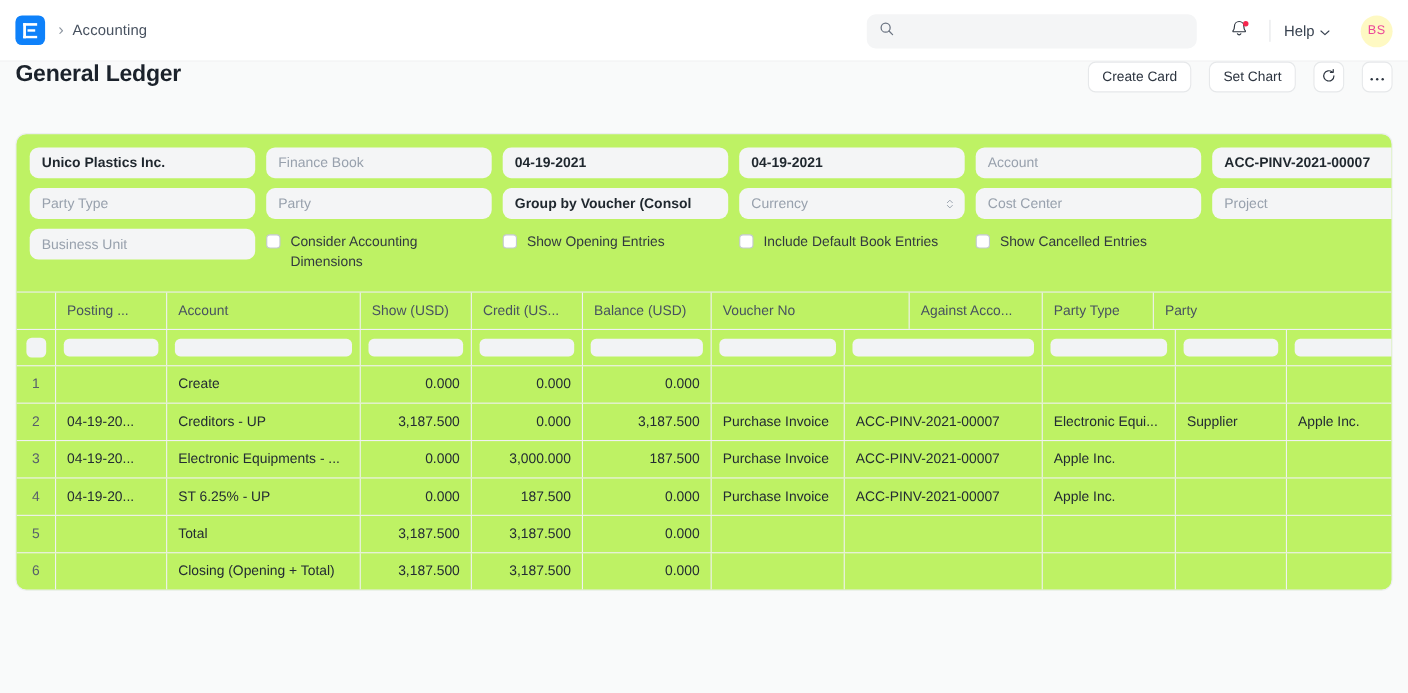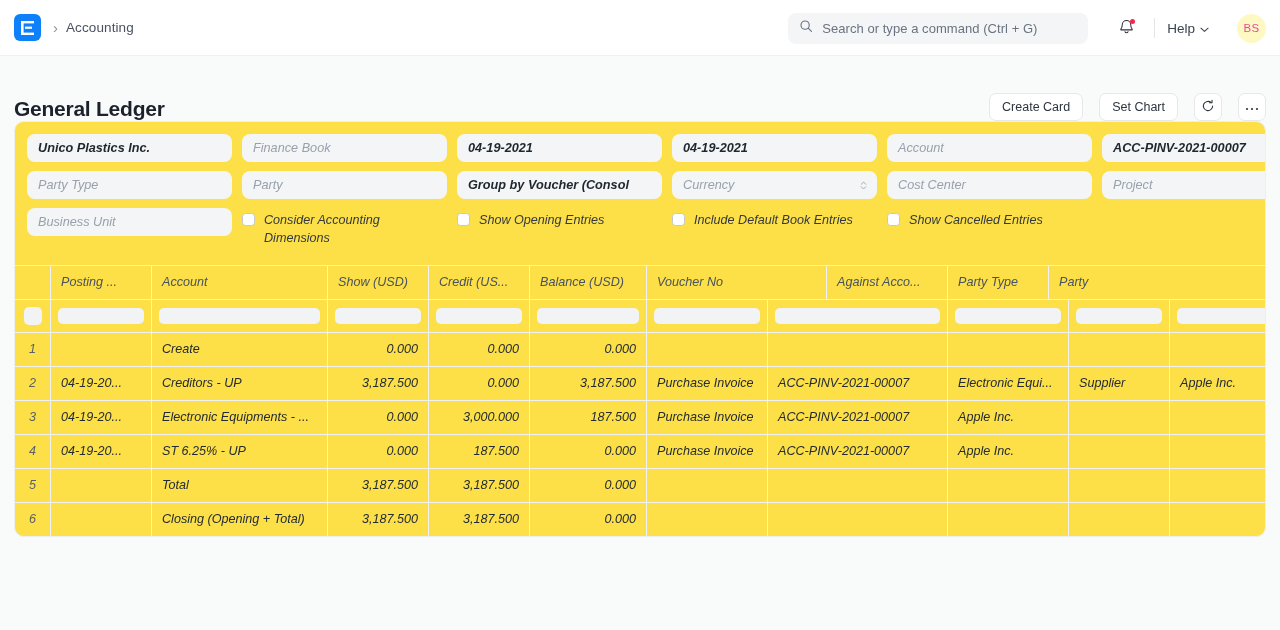--- a/index.html
+++ b/index.html
@@ -97,21 +97,21 @@
     font-weight: normal;
     display: flex; align-items: center; justify-content: center;
     letter-spacing: .3px;
     margin-left: 12px;
   }
 
   
   .page-head {
     height: 65px;
     display: flex;
-    align-items: flex-end;
+    align-items: flex-start;
     padding: 0 32px 0 14px;
     position: relative;
   }
   .page-title {
     font-size: 21px;
     font-weight: bold;
     letter-spacing: -.25px;
     color: #1b222b;
   }
   .actions {
@@ -134,25 +134,24 @@
     white-space: nowrap;
   }
   .btn-icon {
     width: 28px; height: 28px;
     padding: 0;
   }
 
   
   .card {
     margin: 0 14px;
-    background: #fde047;
+    background: #bef264;
     border: 1px solid #eceef0;
     border-radius: 10px;
     overflow: hidden;
-    font-style: italic;
   }
   .filters {
     padding: 12px 12px 8px 12px;
   }
   .frow {
     display: flex;
     gap: 10px;
     margin-bottom: 9px;
   }
   .field {
@@ -292,21 +291,20 @@
   <span class="crumb-link">Accounting</span>
 
   <div class="nav-right">
     <div class="search-box">
       <span>
         <svg width="14" height="14" viewBox="0 0 16 16" fill="none" aria-hidden="true">
           <circle cx="7" cy="7" r="4.7" stroke="#6a7381" stroke-width="1.3"></circle>
           <line x1="10.5" y1="10.5" x2="14.2" y2="14.2" stroke="#6a7381" stroke-width="1.3" stroke-linecap="round"></line>
         </svg>
       </span>
-      <span class="ph">Search or type a command (Ctrl + G)</span>
     </div>
 
     <div class="bell-wrap">
       <span>
         <svg width="17" height="17" viewBox="0 0 20 20" fill="none" aria-hidden="true">
           <path d="M5 8a5 5 0 0 1 10 0c0 3 1 4.4 1.6 5.1.3.4 0 .9-.5.9H3.9c-.5 0-.8-.5-.5-.9C4 12.4 5 11 5 8Z" stroke="#2d3540" stroke-width="1.25" stroke-linejoin="round"></path>
           <path d="M8.2 16.2a2 2 0 0 0 3.6 0" stroke="#2d3540" stroke-width="1.25" stroke-linecap="round"></path>
         </svg>
       </span>
       <span class="bell-dot"></span>

